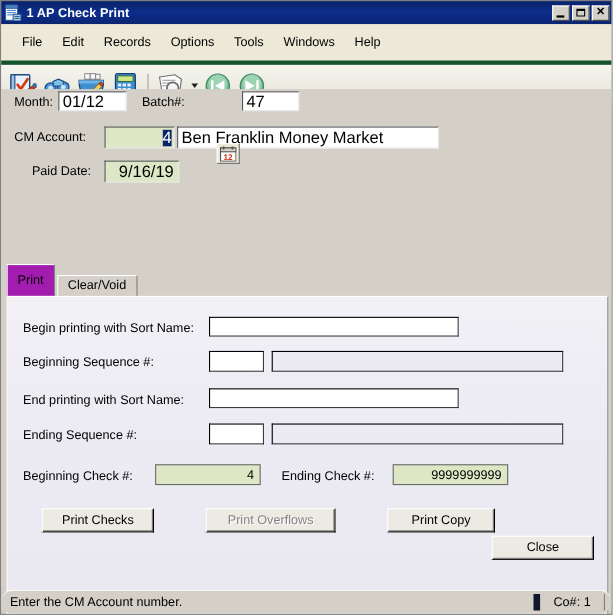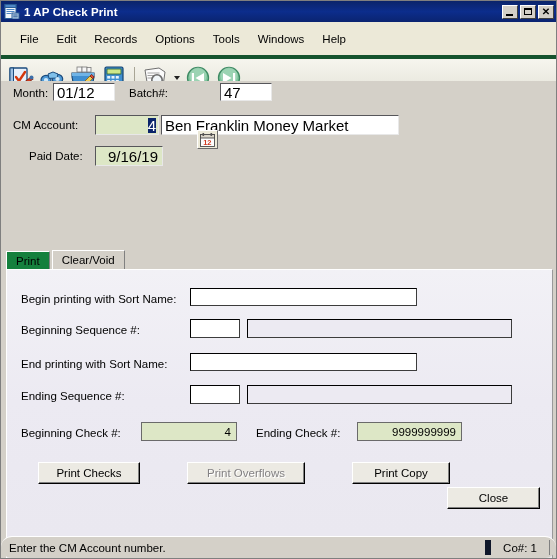--- a/index.html
+++ b/index.html
@@ -186,22 +186,22 @@
     display: flex; align-items: center;
     box-sizing: border-box;
     background: #d4d0c8;
     border-top: 1px solid #ffffff;
     border-left: 1px solid #ffffff;
     border-right: 1px solid #808080;
     margin-right: 2px;
     color: #000;
   }
   .tab.active {
-    background: #15803d;
-    height: 19px;
+    background: #a21caf;
+    height: 30px;
     margin-bottom: -1px;
     border-bottom: 1px solid #eceae3;
     font-weight: normal;
   }
 
   
   .panel {
     position: absolute;
     left: 5px; top: 188px;
     width: 547px; height: 330px;

